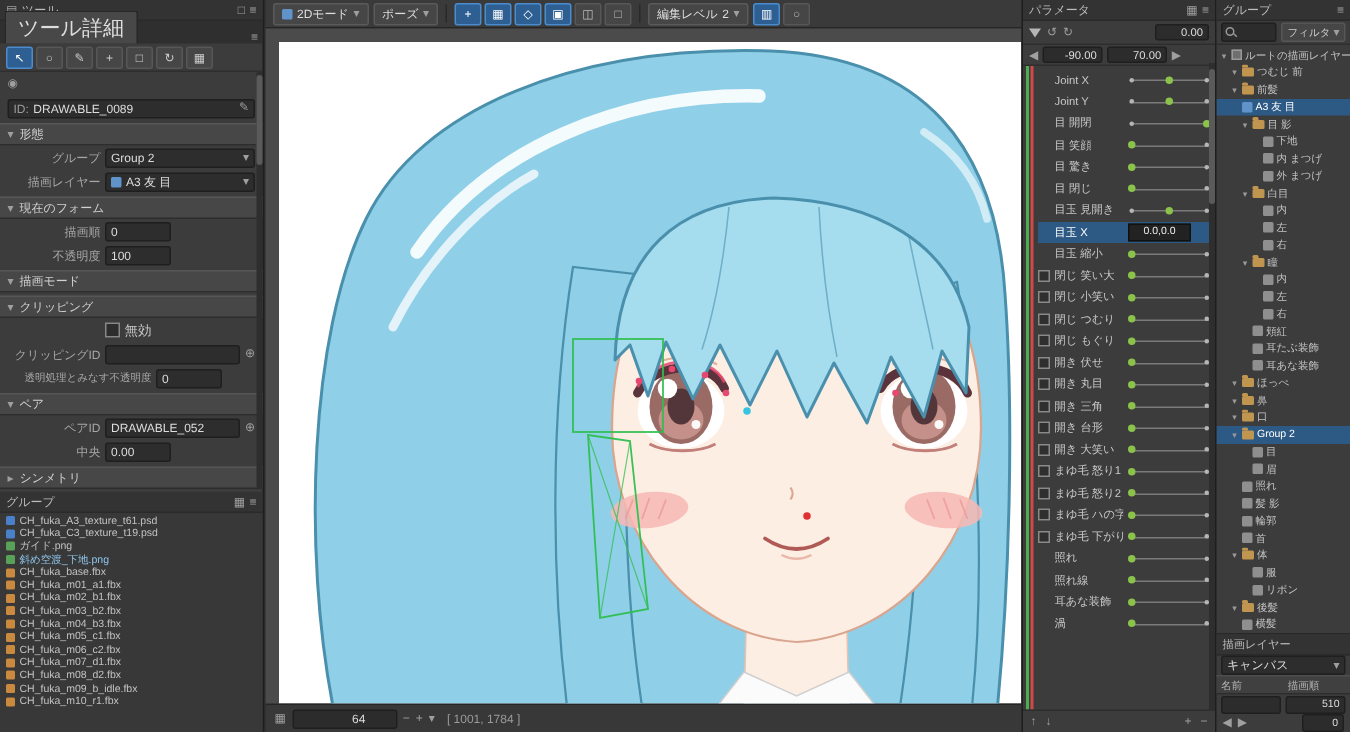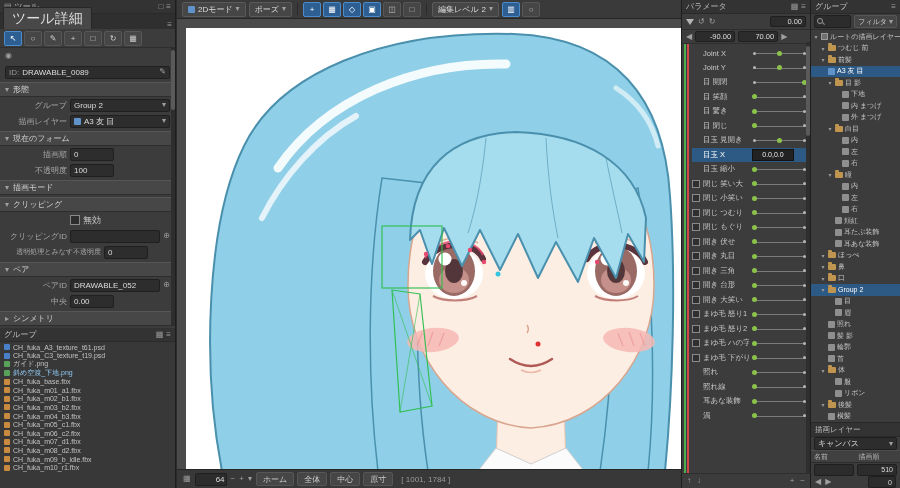--- a/index.html
+++ b/index.html
@@ -54,21 +54,21 @@
   .tg{width:16px;height:13px;display:flex;align-items:center;justify-content:center;background:#464646;border:1px solid #575757;border-radius:2px;color:#bbb;font-size:8px;flex:none}
   .tg.active{background:var(--toggle-active);border-color:#4a8ccc;color:#fff}
 
   
   .canvas-outer{flex:1;background:#4b4b4b;position:relative;overflow:hidden}
   .canvas-white{position:absolute;left:9px;top:9px;right:0;bottom:0;background:#fff;overflow:hidden}
   .canvas-white svg{display:block}
 
   
   .statusbar{height:18px;background:#383838;border-top:1px solid #262626;display:flex;align-items:center;gap:4px;padding:0 6px;font-size:8px;flex:none}
-  .sb-field{width:28px;height:11px;background:#2c2c2c;border:1px solid #1f1f1f;border-radius:2px;color:#ddd;display:flex;align-items:center;justify-content:flex-end;padding:0 1px}
+  .sb-field{width:28px;height:11px;background:#2c2c2c;border:1px solid #1f1f1f;border-radius:2px;color:#ddd;display:flex;align-items:center;justify-content:flex-end;padding:0 20px}
   .sb-btn{height:12px;padding:0 6px;background:#464646;border:1px solid #565656;border-radius:2px;color:#ccc;display:flex;align-items:center;flex:none}
   .sb-coords{color:#9a9a9a;margin-left:4px;white-space:nowrap}
 
   
   .ptoolbar{height:15px;display:flex;align-items:center;gap:4px;padding:0 4px;border-bottom:1px solid #2e2e2e;flex:none}
   .funnel{width:0;height:0;border-left:4px solid transparent;border-right:4px solid transparent;border-top:6px solid #b5b5b5;flex:none}
   .pfield{height:11px;background:#2c2c2c;border:1px solid #1f1f1f;border-radius:2px;color:#ddd;font-size:7.5px;display:flex;align-items:center;justify-content:flex-end;padding:0 3px;box-sizing:border-box}
   .minmax{height:13px;display:flex;align-items:center;gap:3px;padding:0 4px;border-bottom:1px solid #2e2e2e;flex:none}
   .plist{flex:1;position:relative;overflow:hidden;padding:2px 3px 0 10px}
   .strip{position:absolute;top:0;bottom:0;width:2px}
@@ -445,26 +445,20 @@
   </div>
 
   <div class="statusbar">
     <span class="icon">▦</span>
     <div class="sb-field">
       <span>64</span>
     </div>
     <span class="icon">−</span>
     <span class="icon">+</span>
     <span class="icon">▾</span>
-    <div style="display:flex;gap:3px" id="sb-buttons">
-        <div class="sb-btn">ホーム</div>
-        <div class="sb-btn">全体</div>
-        <div class="sb-btn">中心</div>
-        <div class="sb-btn">原寸</div>
-      </div>
     <span class="sb-coords">[ 1001, 1784 ]</span>
   </div>
 </div>
 
 <div id="params">
   <div class="titlebar">
     <span>パラメータ</span>
     <span class="sp"></span>
     <span class="icon">▦</span>
     <span class="icon">≡</span>

